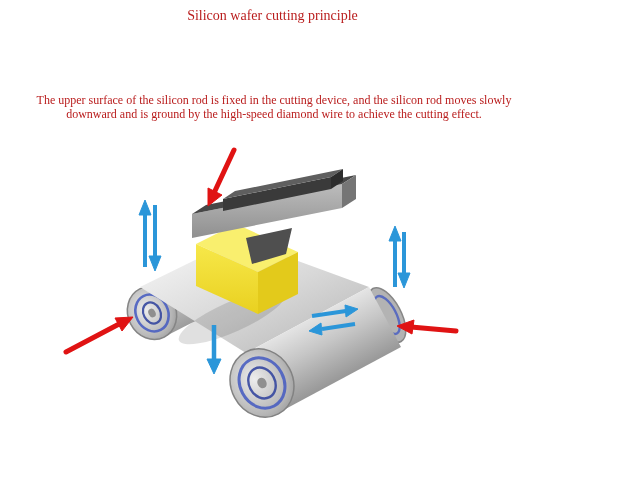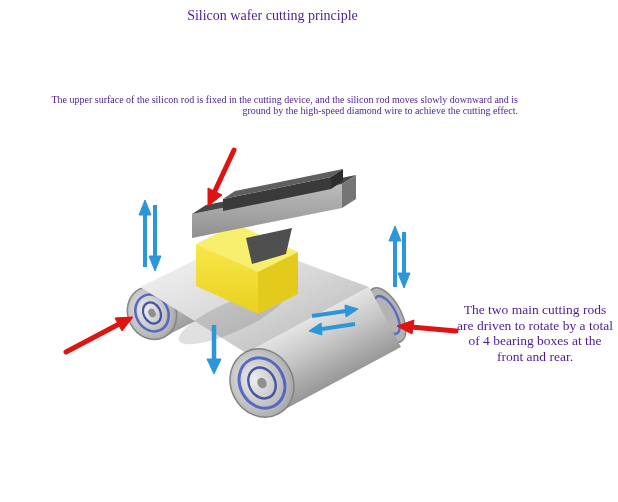--- a/index.html
+++ b/index.html
@@ -2,31 +2,31 @@
 <html><head>
 <meta charset="utf-8">
 <style>
   html, body { margin: 0; padding: 0; background: #ffffff; }
   .canvas {
     position: relative;
     width: 618px;
     height: 502px;
     background: #ffffff;
     font-family: "Liberation Serif", serif;
-    color: #4c1d95;
+    color: #b91c1c;
     overflow: hidden;
   }
   .illustration { position: absolute; left: 0; top: 0; }
   .title {
     position: absolute; left: 0; top: 8px; width: 545px;
     text-align: center; font-size: 14px;
   }
   .desc {
     position: absolute; left: 30px; top: 94px; width: 488px;
-    text-align: right; font-size: 10px; line-height: 1.14;
+    text-align: center; font-size: 12px; line-height: 1.14;
   }
   .label-left {
     position: absolute; left: 10px; top: 369px; width: 168px;
     text-align: center; font-size: 13.5px; line-height: 1.15;
   }
   .label-right {
     position: absolute; left: 455px; top: 302px; width: 160px;
     text-align: center; font-size: 13.5px; line-height: 1.15;
   }
 </style>
@@ -142,15 +142,14 @@
       <polygon points="309,331 322,335 321,323"></polygon>
     </g>
     <g stroke="#2b96d9" fill="#2b96d9">
       <line x1="214" y1="325" x2="214" y2="360" stroke-width="4.5"></line>
       <polygon points="214,374 207,359 221,359"></polygon>
     </g>
   </svg>
 
   <div class="title">Silicon wafer cutting principle</div>
   <div class="desc">The upper surface of the silicon rod is fixed in the cutting device, and the silicon rod moves slowly downward and is ground by the high-speed diamond wire to achieve the cutting effect.</div>
-  <div class="label-right">The two main cutting rods are driven to rotate by a total of 4 bearing boxes at the front and rear.</div>
 
 </div>
 
 </body></html>

